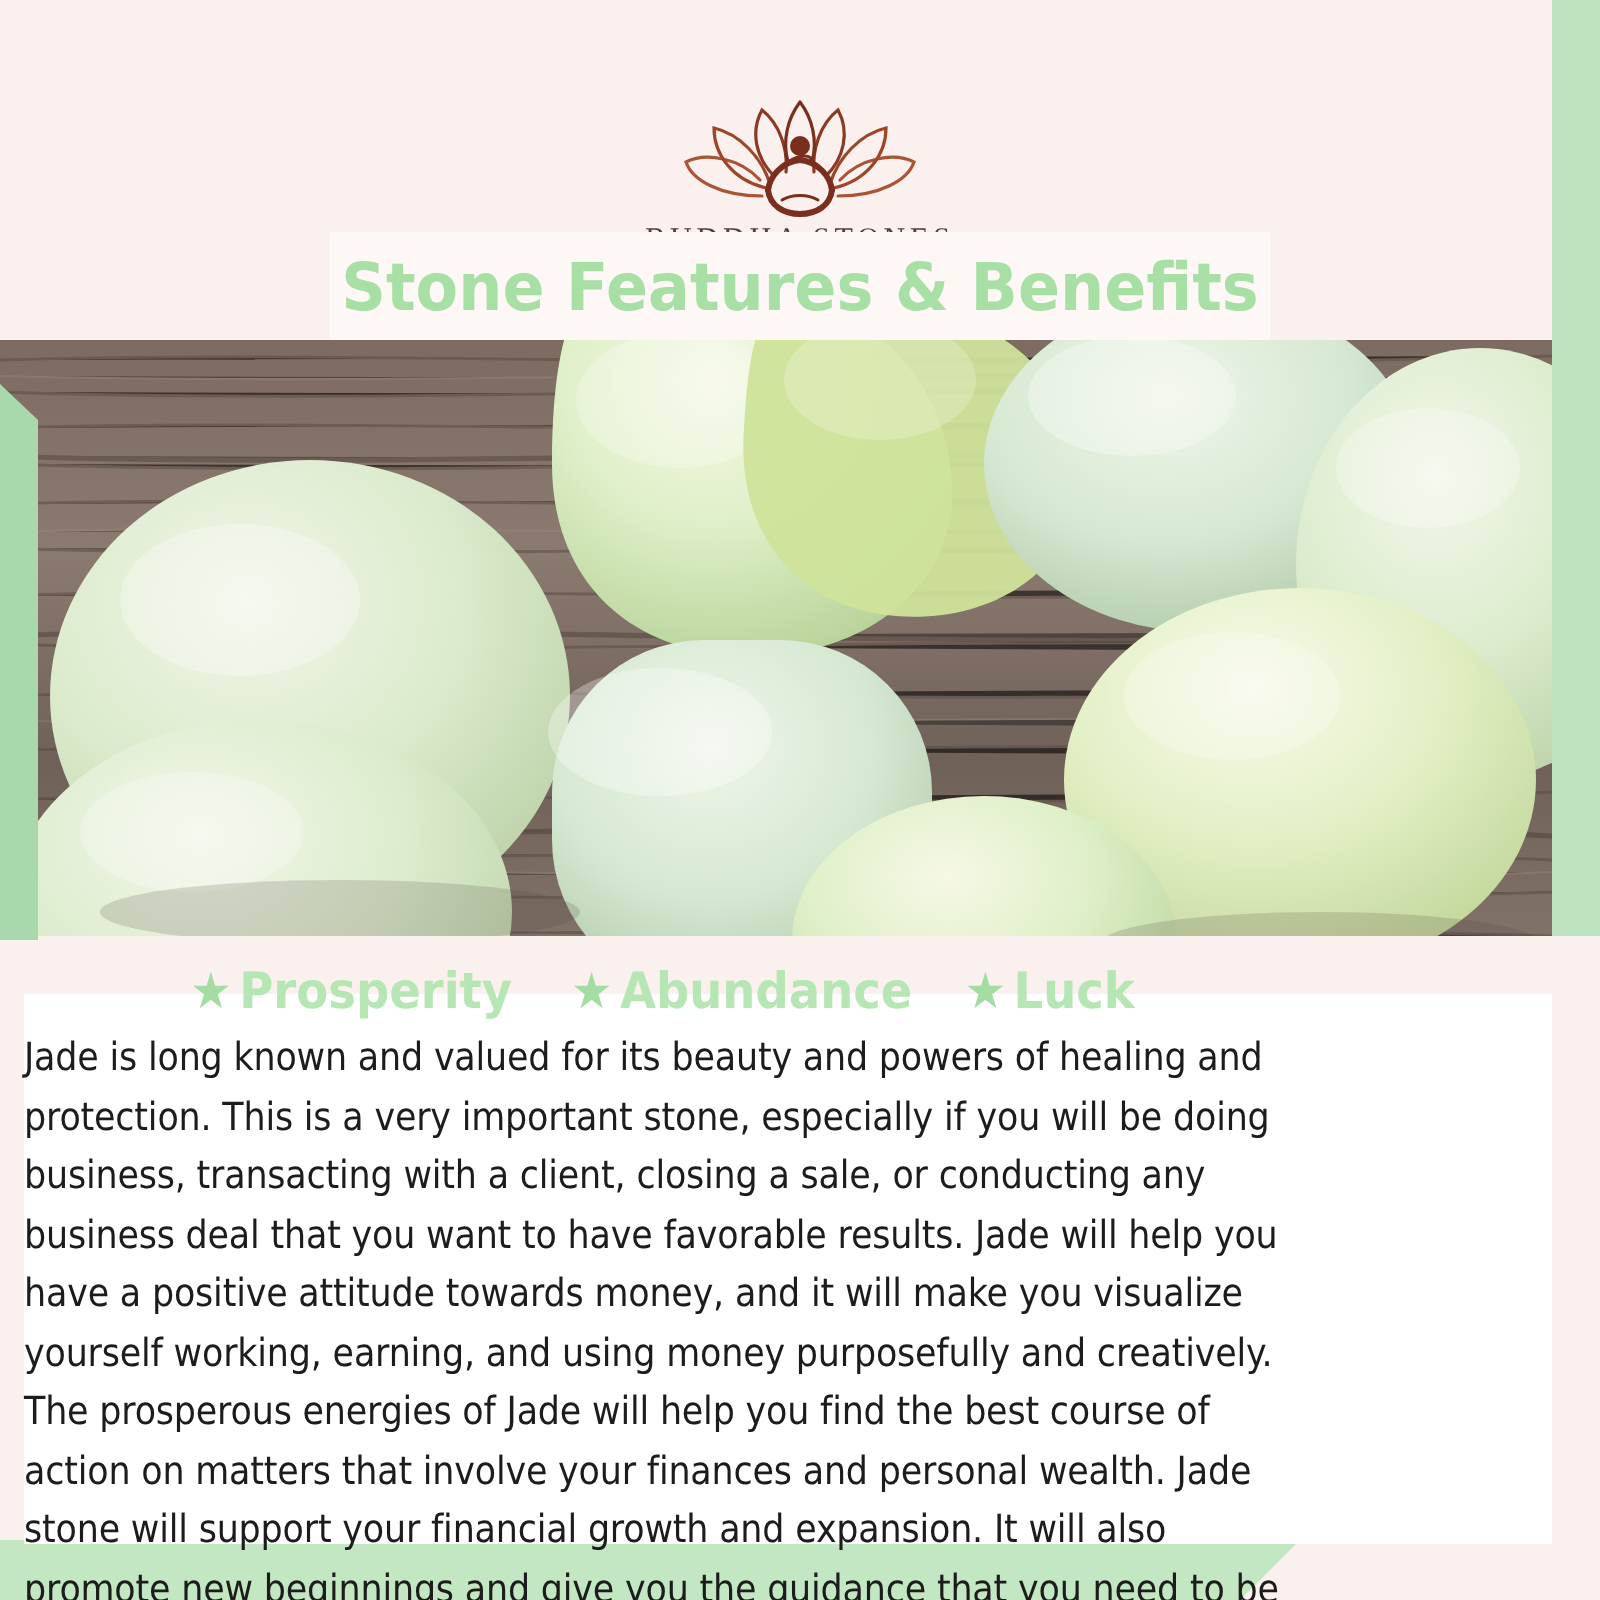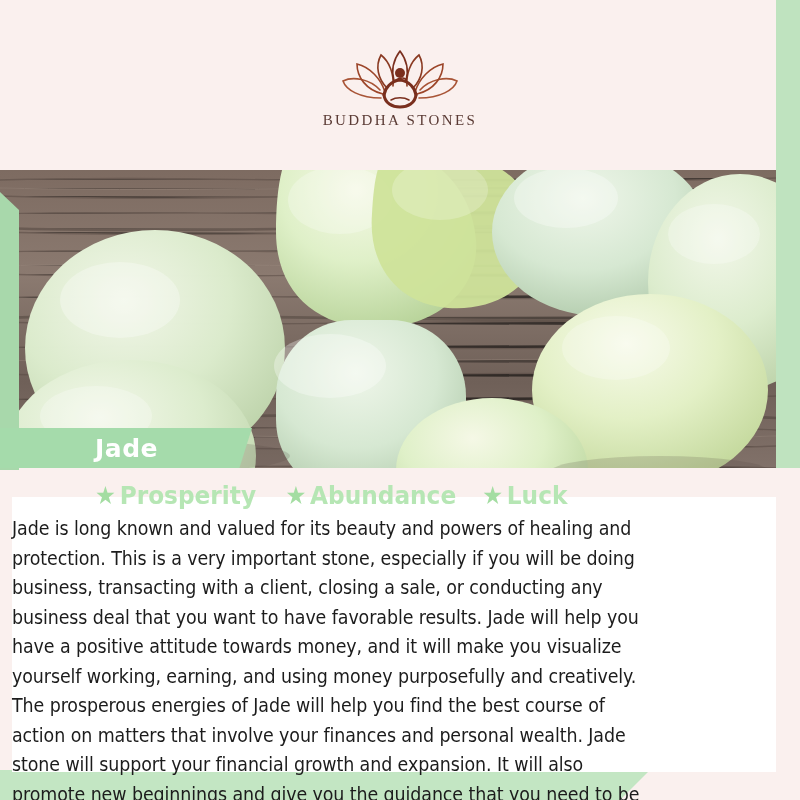--- a/index.html
+++ b/index.html
@@ -368,25 +368,24 @@
       <g fill="#4e423b" opacity="0.18">
         <ellipse cx="170" cy="286" rx="120" ry="16"></ellipse>
         <ellipse cx="372" cy="318" rx="100" ry="14"></ellipse>
         <ellipse cx="660" cy="302" rx="110" ry="16"></ellipse>
       </g>
     </svg>
   </div>
 
   <div class="deco-left-bar"></div>
 
-
-  <div class="jade-banner">
-    <span class="shape"></span>
-    <span class="jade-label">Jade</span>
+  <div class="title-banner">
+    <span class="title-text">Stone Features &amp; Benefits</span>
   </div>
+
 
   <div class="pink-strip"></div>
   <div class="white-plate"></div>
 
   <div class="content">
     <div class="benefits">
       <span class="benefit"><span class="star">★</span><span>Prosperity</span></span>
       <span class="benefit"><span class="star">★</span><span>Abundance</span></span>
       <span class="benefit"><span class="star">★</span><span>Luck</span></span>
     </div>

